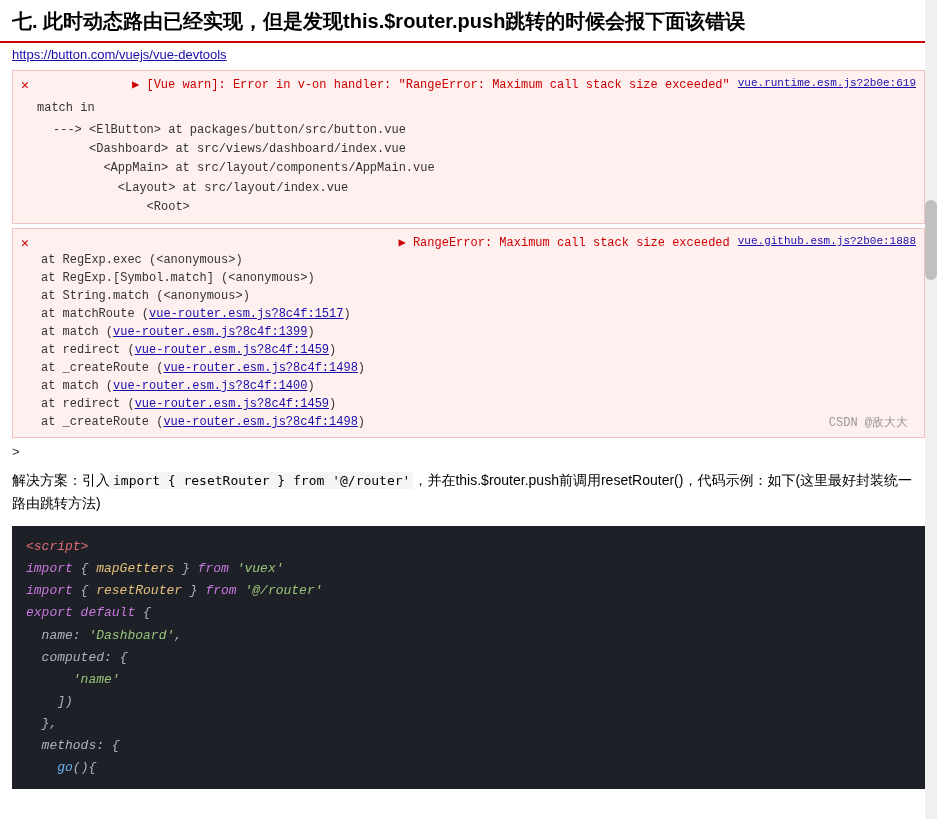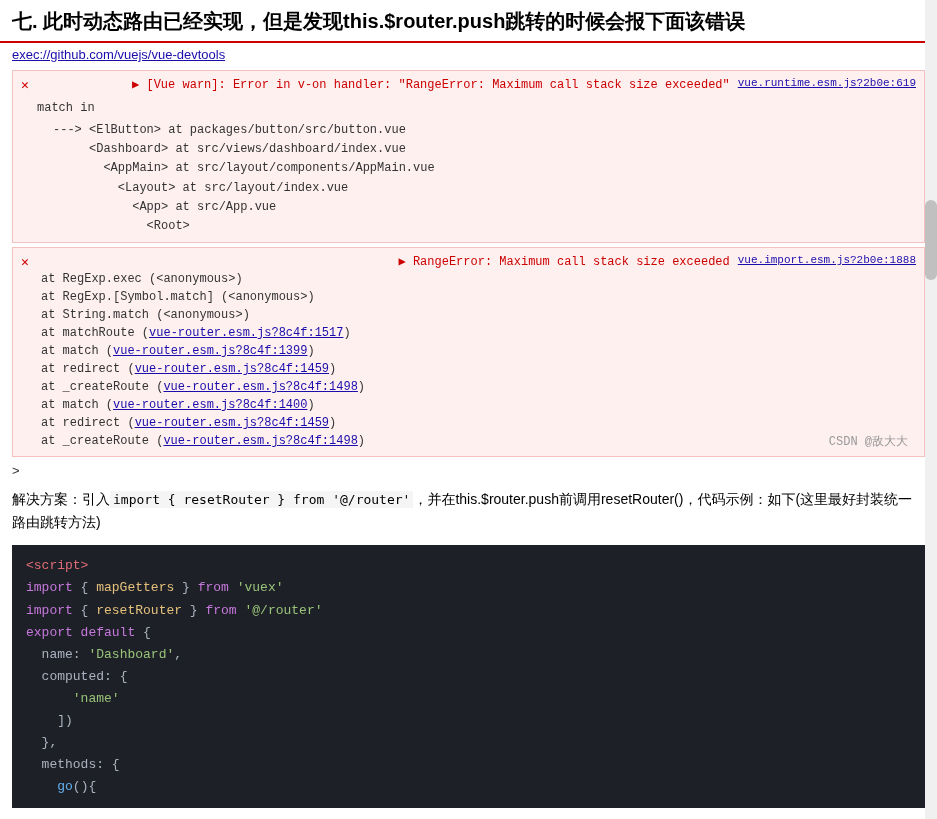--- a/index.html
+++ b/index.html
@@ -140,21 +140,21 @@
 
     .code-tag { color: #e06c75; }
     .code-keyword { color: #c678dd; }
     .code-import-kw { color: #c678dd; }
     .code-identifier { color: #e5c07b; }
     .code-string { color: #98c379; }
     .code-default { color: #abb2bf; }
     .code-prop { color: #abb2bf; }
     .code-func { color: #61afef; }
 
-    .code-line { display: block; white-space: pre; }
+    .code-line { display: block; white-space: pre; font-style: italic; }
 
     .scrollbar-right {
       position: fixed;
       right: 0;
       top: 0;
       width: 12px;
       height: 100%;
       background: #f0f0f0;
     }
 
@@ -168,50 +168,49 @@
 
     .rel { position: relative; }
   </style>
 </head>
 <body>
 
 <div class="page-container">
 
   <div class="section-heading">七. 此时动态路由已经实现，但是发现this.$router.push跳转的时候会报下面该错误</div>
 
-  <div class="url-bar">exec://github.com/vuejs/vue-devtools</div>
+  <div class="url-bar">https://button.com/vuejs/vue-devtools</div>
 
   <div class="error-block rel">
     <div class="error-line-1">
       <span class="error-icon">✕</span>
       <span class="error-text">
         <span style="color:#cc0000;">▶</span>&nbsp;<span>[Vue warn]: Error in v-on handler: "RangeError: Maximum call stack size exceeded"</span>
       </span>
       <a class="error-link" href="#">vue.runtime.esm.js?2b0e:619</a>
     </div>
     <div class="error-subtext">
       <div class="found-in">match in</div>
       <div class="stack-trace">
         <div>---&gt; &lt;ElButton&gt; at packages/button/src/button.vue</div>
         <div>&nbsp;&nbsp;&nbsp;&nbsp;&nbsp;&lt;Dashboard&gt; at src/views/dashboard/index.vue</div>
         <div>&nbsp;&nbsp;&nbsp;&nbsp;&nbsp;&nbsp;&nbsp;&lt;AppMain&gt; at src/layout/components/AppMain.vue</div>
         <div>&nbsp;&nbsp;&nbsp;&nbsp;&nbsp;&nbsp;&nbsp;&nbsp;&nbsp;&lt;Layout&gt; at src/layout/index.vue</div>
-        <div>&nbsp;&nbsp;&nbsp;&nbsp;&nbsp;&nbsp;&nbsp;&nbsp;&nbsp;&nbsp;&nbsp;&lt;App&gt; at src/App.vue</div>
         <div>&nbsp;&nbsp;&nbsp;&nbsp;&nbsp;&nbsp;&nbsp;&nbsp;&nbsp;&nbsp;&nbsp;&nbsp;&nbsp;&lt;Root&gt;</div>
       </div>
     </div>
   </div>
 
   <div class="error-block rel">
     <div class="error-line-1">
       <span class="error-icon">✕</span>
       <span class="error-text">
         <span style="color:#cc0000;">▶</span>&nbsp;<span>RangeError: Maximum call stack size exceeded</span>
       </span>
-      <a class="error-link" href="#">vue.import.esm.js?2b0e:1888</a>
+      <a class="error-link" href="#">vue.github.esm.js?2b0e:1888</a>
     </div>
     <div class="at-line">at RegExp.exec (&lt;anonymous&gt;)</div>
     <div class="at-line">at RegExp.[Symbol.match] (&lt;anonymous&gt;)</div>
     <div class="at-line">at String.match (&lt;anonymous&gt;)</div>
     <div class="at-line">at matchRoute (<a class="at-link" href="#">vue-router.esm.js?8c4f:1517</a>)</div>
     <div class="at-line">at match (<a class="at-link" href="#">vue-router.esm.js?8c4f:1399</a>)</div>
     <div class="at-line">at redirect (<a class="at-link" href="#">vue-router.esm.js?8c4f:1459</a>)</div>
     <div class="at-line">at _createRoute (<a class="at-link" href="#">vue-router.esm.js?8c4f:1498</a>)</div>
     <div class="at-line">at match (<a class="at-link" href="#">vue-router.esm.js?8c4f:1400</a>)</div>
     <div class="at-line">at redirect (<a class="at-link" href="#">vue-router.esm.js?8c4f:1459</a>)</div>

